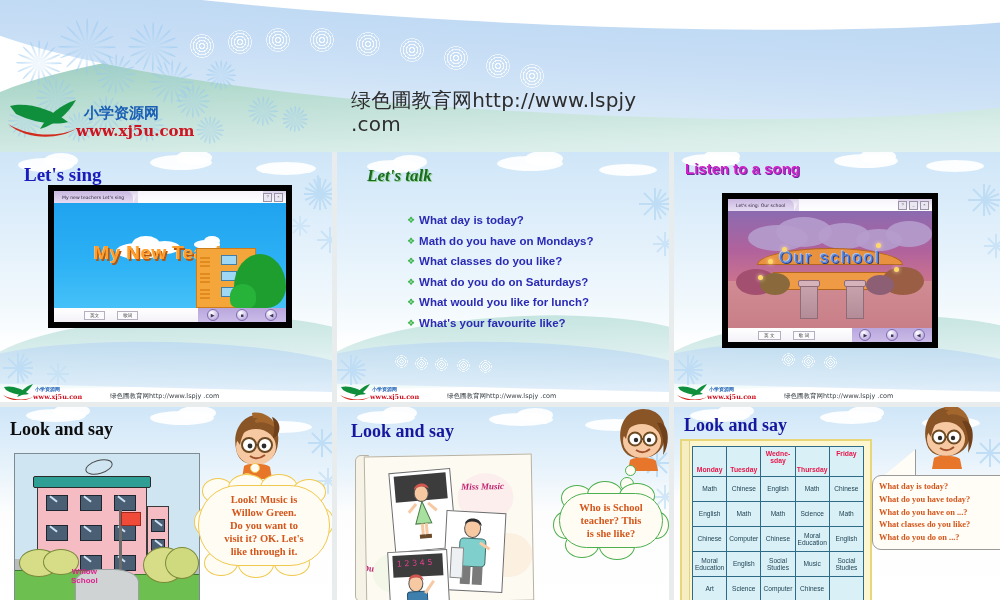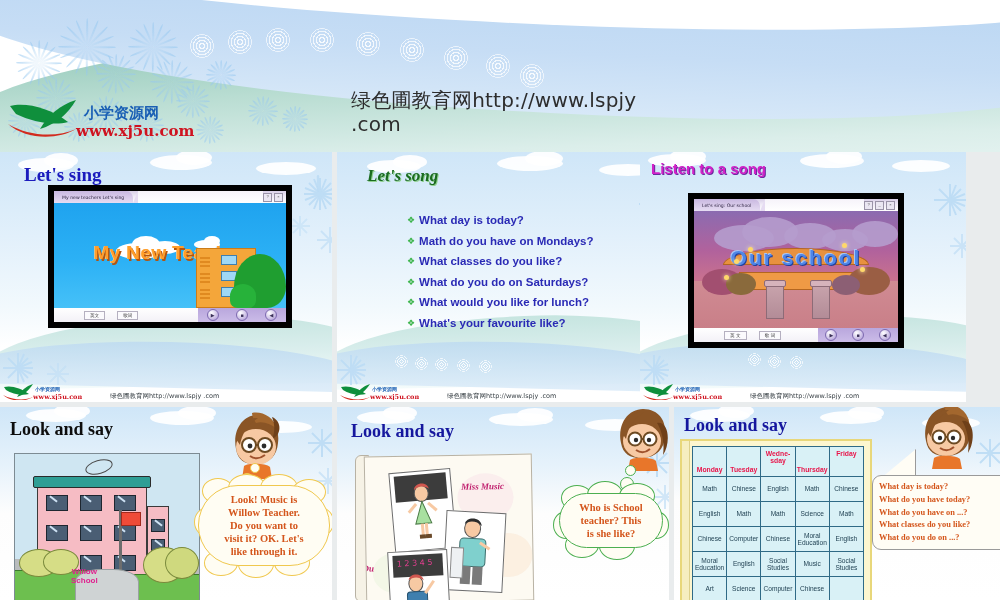--- a/index.html
+++ b/index.html
@@ -47,21 +47,21 @@
   }
 
   
   .logo svg{display:block;}
 
   
   .grid{position:absolute;left:0;top:152px;width:1000px;height:448px;}
   .panel{position:absolute;overflow:hidden;background:#ffffff;}
   .p1{left:0;top:0;width:332px;height:250px;}
   .p2{left:337px;top:0;width:332px;height:250px;}
-  .p3{left:640px;top:0;width:326px;height:250px;}
+  .p3{left:674px;top:0;width:326px;height:250px;}
   .p4{left:0;top:255px;width:332px;height:193px;}
   .p5{left:337px;top:255px;width:332px;height:193px;}
   .p6{left:674px;top:255px;width:326px;height:193px;}
 
   
   .slide{position:absolute;inset:0;background:linear-gradient(180deg,#cfe6f8 0%, #e2f0fb 34%, #f2f9fd 62%, #ffffff 78%);}
   .cloud{position:absolute;background:#ffffff;border-radius:50%;opacity:.92;}
   .slide-hill{
     position:absolute;left:-20px;bottom:16px;width:400px;height:70px;
     background:linear-gradient(180deg,#c6e5e0 0%, #dcefee 55%, #f4fbfb 100%);
@@ -133,21 +133,21 @@
   
   .sc3{position:absolute;inset:0;background:linear-gradient(180deg,#8b6bb0 0%, #b1629c 34%, #c8718f 58%, #d4919b 100%);}
   .sc3 .cl{position:absolute;background:#b59ccd;border-radius:50%;opacity:.9;}
   .sc3 .wall{position:absolute;left:0;right:0;bottom:0;height:40%;background:linear-gradient(180deg,#d08b93,#c97f88);}
   .sc3 .arch{position:absolute;left:14%;right:14%;top:32%;height:15px;background:#e8913f;border-radius:50% 50% 0 0/100% 100% 0 0;border:1px solid #b4661f;}
   .sc3 .board{position:absolute;left:22%;right:22%;top:52%;height:16px;background:#ef9a45;border:1px solid #b4661f;}
   .sc3 .pillar{position:absolute;bottom:8%;width:16px;height:34px;background:linear-gradient(180deg,#c9a4ad,#b38c97);border:1px solid #8d6b77;}
   .sc3 .pcap{position:absolute;top:-4px;left:-3px;width:20px;height:5px;background:#d6b3bb;border:1px solid #8d6b77;border-radius:2px;}
   .sc3 .bush{position:absolute;bottom:28%;border-radius:50%;}
   .sc3 .ourschool{position:absolute;left:50%;top:40%;transform:translate(-50%,-50%);
-    font-family:"Liberation Sans",sans-serif;font-weight:bold;font-size:21px;color:#4f86e8;white-space:nowrap;
+    font-family:"Liberation Sans",sans-serif;font-weight:normal;font-size:17px;color:#4f86e8;white-space:nowrap;
     text-shadow:1px 1px 0 #1f3f9e, -1px -1px 0 #a8c6f7;letter-spacing:2px;}
   .sc3 .spark{position:absolute;width:5px;height:5px;border-radius:50%;background:#ffd86a;box-shadow:0 0 4px #ffe9a8;}
 
   
   .qlist{position:absolute;left:70px;top:62px;}
   .qitem{display:flex;align-items:flex-start;margin-bottom:7.5px;}
   .qbullet{color:#3cb44b;font-size:9px;line-height:13px;margin-right:4px;}
   .qtext{font-family:"Liberation Sans",sans-serif;font-weight:bold;font-size:11.5px;color:#2a2ab5;line-height:13px;white-space:nowrap;}
 
   
@@ -741,21 +741,21 @@
                 <path d="M0 0 L6 -14"></path>
                   <path d="M0 0 L14 -6"></path>
                   <path d="M0 0 L14 6"></path>
                   <path d="M0 0 L6 14"></path>
               </g>
             </g>
           </svg>
         </div>
       </div>
 
-      <div class="ttl ttl-talk">Let's song</div>
+      <div class="ttl ttl-talk">Let's talk</div>
 
       <div class="qlist">
         <div class="qitem">
           <span class="qbullet">❖</span>
           <span class="qtext">What day is today?</span>
         </div>
         <div class="qitem">
           <span class="qbullet">❖</span>
           <span class="qtext">Math do you have on Mondays?</span>
         </div>
@@ -1026,21 +1026,21 @@
             <div class="bub-cloud" style="left:30px;top:-11px;width:36px;height:26px;"></div>
             <div class="bub-cloud" style="left:62px;top:-11px;width:36px;height:26px;"></div>
             <div class="bub-cloud" style="left:94px;top:-6px;width:32px;height:24px;"></div>
             <div class="bub-cloud" style="left:-4px;top:22px;width:26px;height:28px;"></div>
             <div class="bub-cloud" style="left:108px;top:22px;width:26px;height:28px;"></div>
             <div class="bub-cloud" style="left:6px;bottom:-10px;width:32px;height:24px;"></div>
             <div class="bub-cloud" style="left:40px;bottom:-12px;width:34px;height:26px;"></div>
             <div class="bub-cloud" style="left:76px;bottom:-10px;width:34px;height:24px;"></div>
             <div class="bub-body" style="border-radius:40px;">
               <div class="bub-text">Look! Music is</div>
-              <div class="bub-text">Willow Teacher.</div>
+              <div class="bub-text">Willow Green.</div>
               <div class="bub-text">Do you want to</div>
               <div class="bub-text">visit it? OK. Let's</div>
               <div class="bub-text">like through it.</div>
             </div>
           </div>
         </div>
       </div>
     </div>
 
     <div class="panel p5">

